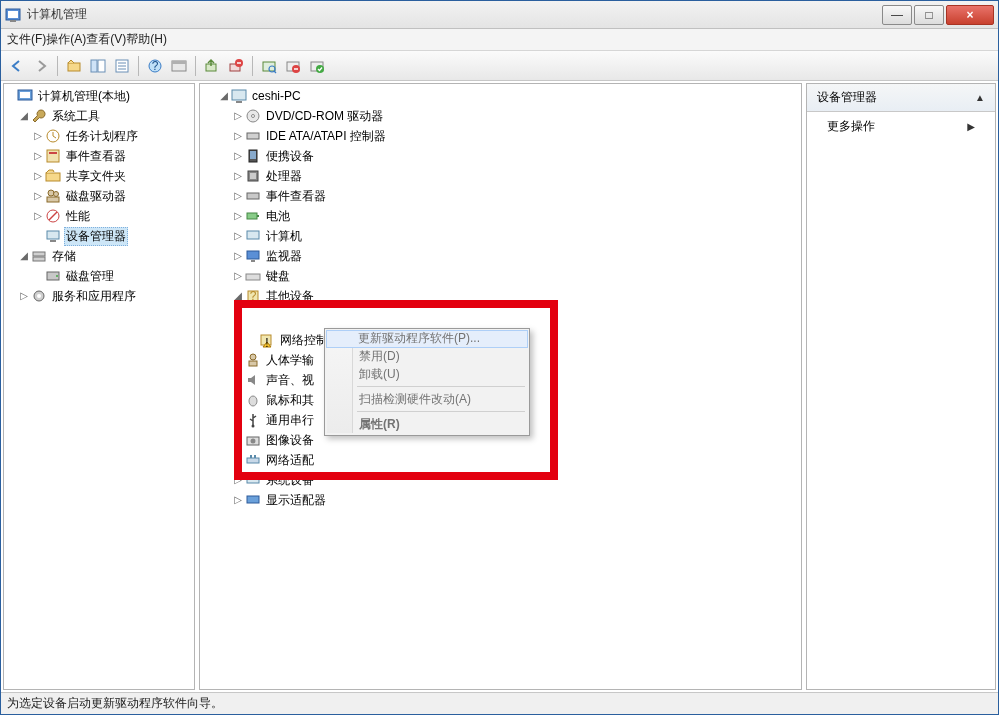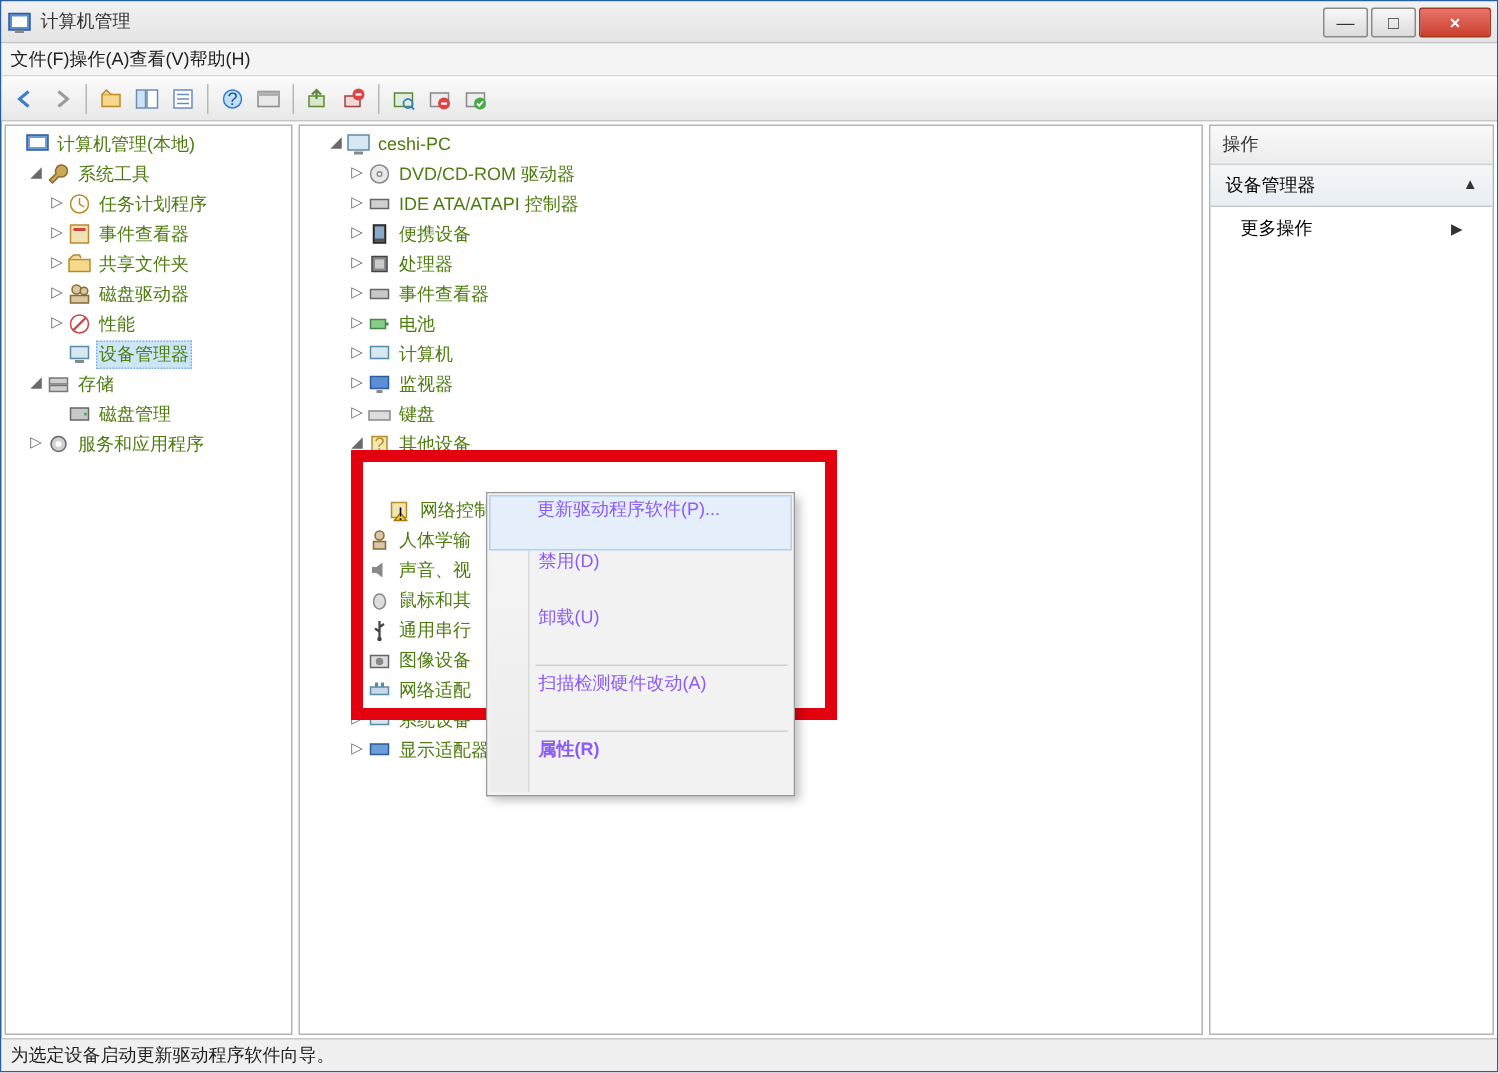--- a/index.html
+++ b/index.html
@@ -39,29 +39,29 @@
 .right-item { padding: 6px 20px; display: flex; justify-content: space-between; align-items: center; }
 .right-item .arrow { font-size: 10px; color: #333; }
 
 
 .tree { padding: 2px 0; }
 .tree-row { display: flex; align-items: center; height: 20px; white-space: nowrap; }
 .tree-row.selected .label { background: #cde6f7; border: 1px dotted #7fb0dd; padding: 0 1px; }
 .tree-row .expander { width: 12px; text-align: center; color: #6a6a6a; font-size: 10px; line-height: 12px; user-select: none; }
 .tree-row .expander.blank { color: transparent; }
 .tree-row .icon { width: 16px; height: 16px; margin: 0 3px 0 1px; flex-shrink:0; }
-.tree-row .label { color: #4d7c0f; padding: 0 2px; }
+.tree-row .label { color: #000000; padding: 0 2px; }
 .ind { display: inline-block; }
 .ind1 { width: 14px; } .ind2 { width: 28px; } .ind3 { width: 42px; }
 
 
 .context-menu { position: absolute; left: 320px; top: 246px; width: 206px; background: #f2f2f2; border: 1px solid #9a9a9a; box-shadow: 3px 3px 6px rgba(0,0,0,.25); z-index: 20; }
 .context-menu .cm-inner { background: #f2f2f2; padding: 2px; }
 .context-menu .cm-left { position: absolute; left: 2px; top: 2px; bottom: 2px; width: 26px; background: linear-gradient(#f6f6f6,#ececec); border-right: 1px solid #d8d8d8; }
-.context-menu .cm-item { position: relative; height: 37px; display: flex; align-items: flex-start; padding-left: 32px; padding-right: 8px; color: #8b5cf6; }
+.context-menu .cm-item { position: relative; height: 18px; display: flex; align-items: flex-end; padding-left: 32px; padding-right: 8px; color: #737373; }
 .context-menu .cm-item.highlight { background: #e5eefb; border: 1px solid #aecff7; margin: -1px; padding-left: 31px;}
 .context-menu .cm-sep { height: 1px; background: #d0d0d0; margin: 3px 2px 3px 30px; }
 
 
 .red-box { position: absolute; left: 234px; top: 218px; width: 324px; height: 178px; border: 8px solid #e3000f; z-index: 10; pointer-events: none; }
 
 
 .statusbar { height: 22px; background: #f0f0f0; border-top: 1px solid #c7c7c7; display: flex; align-items: center; padding: 0 6px; color: #222; }
 
 
@@ -489,21 +489,20 @@
             </div>
           <div class="cm-sep"></div>
           <div class="cm-item">
               <span style="font-weight:bold">属性(R)</span>
             </div>
         </div>
       </div>
     </div>
 
     <div class="pane right-pane">
-      <div class="right-header">操作</div>
       <div class="right-section">
         <span>设备管理器</span>
         <span class="arrow">▲</span>
       </div>
       <div class="right-item">
         <span>更多操作</span>
         <span class="arrow">▶</span>
       </div>
     </div>
 

